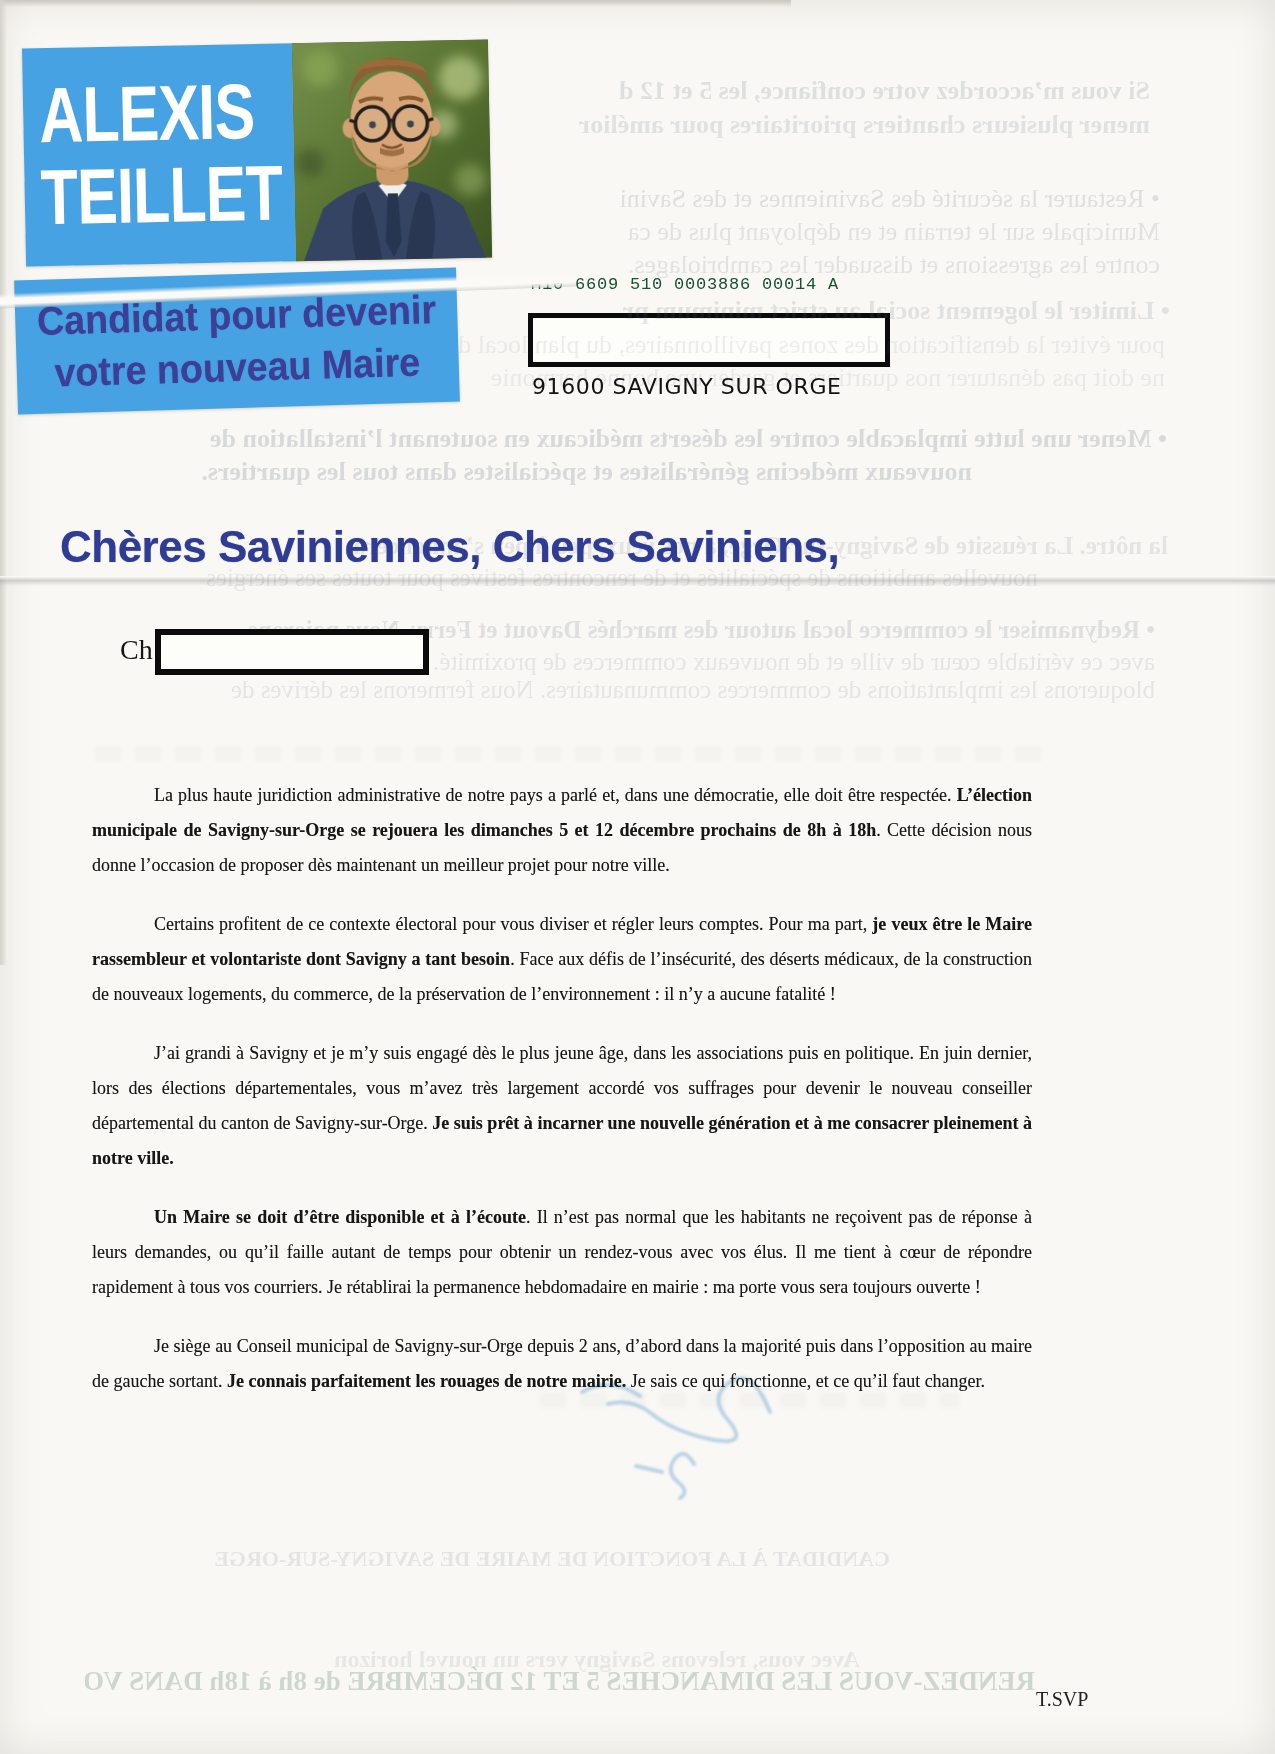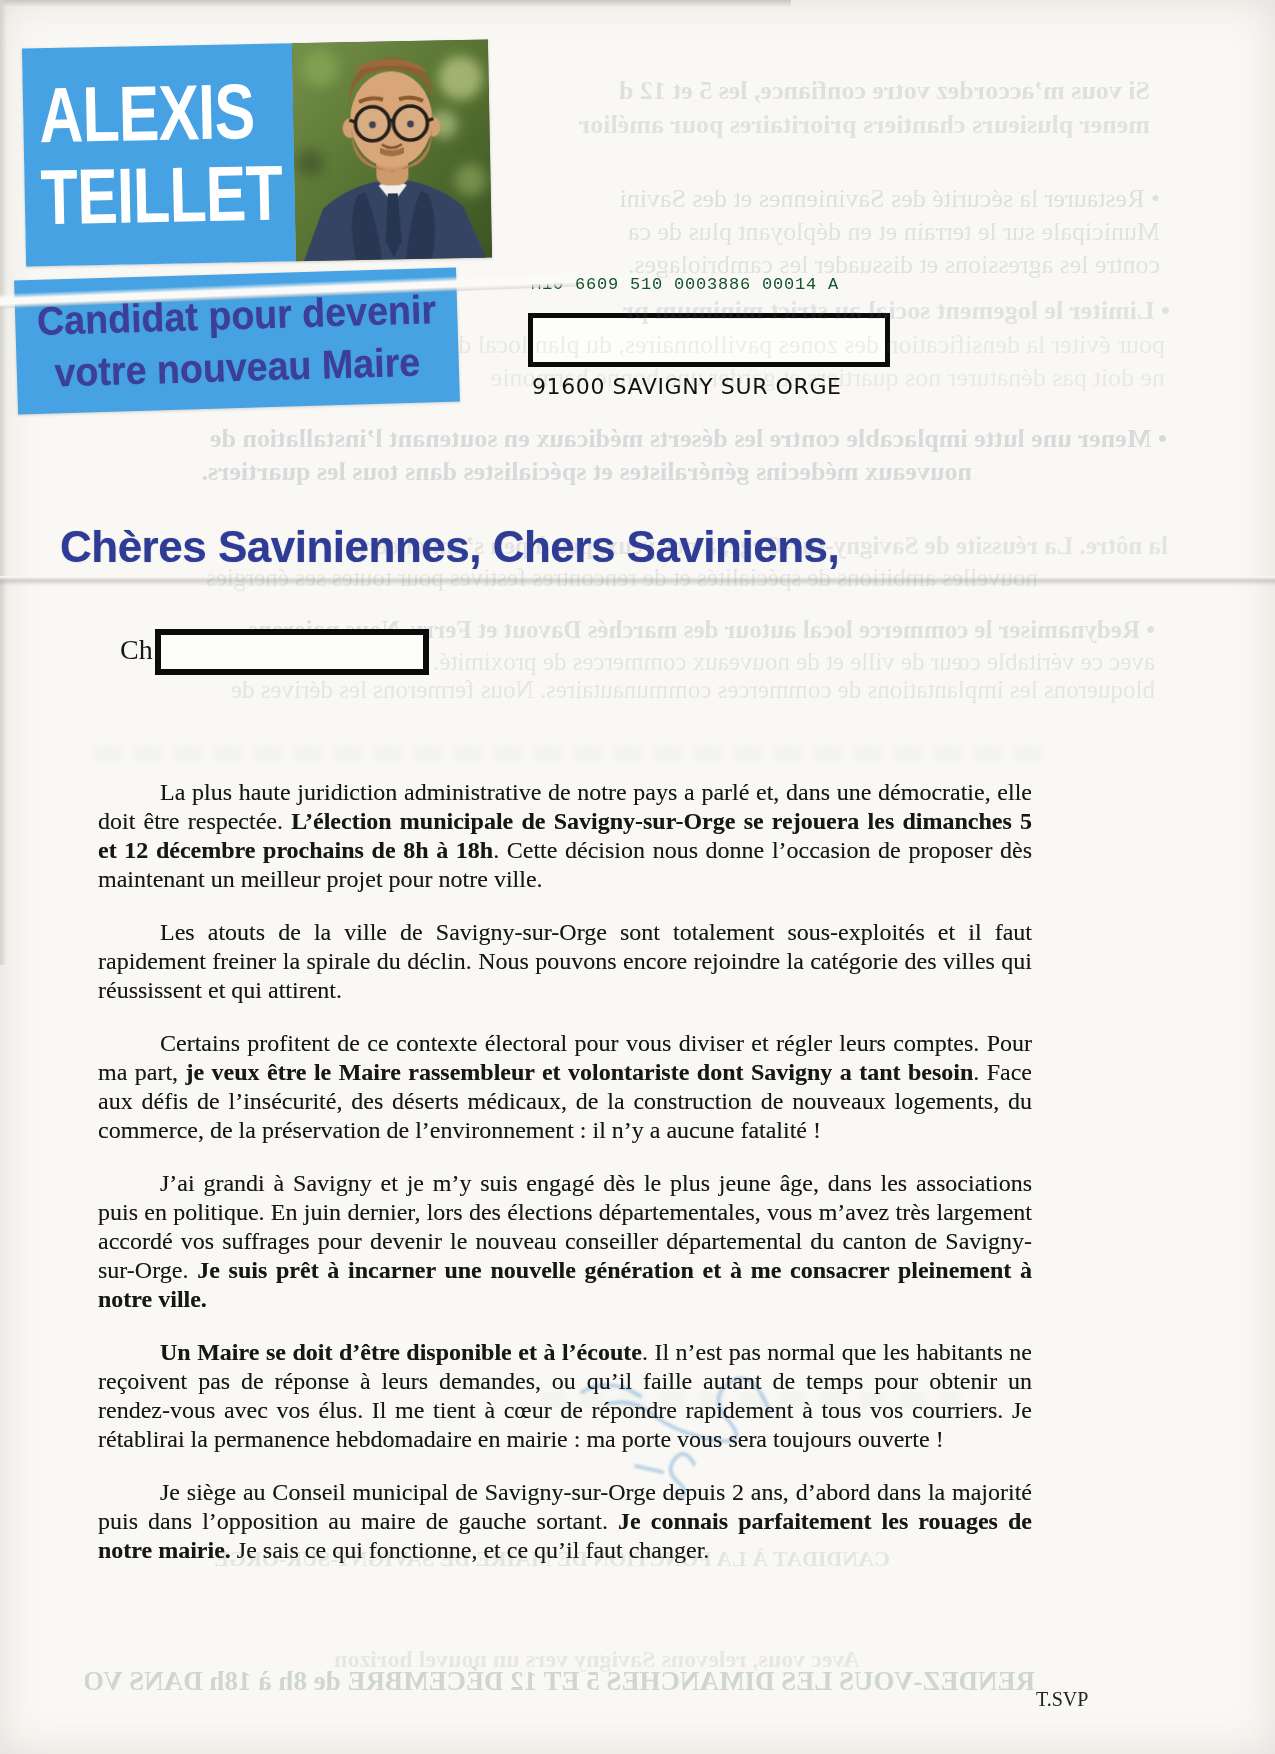--- a/index.html
+++ b/index.html
@@ -57,21 +57,21 @@
   
   .salutation-title{position:absolute;left:60px;top:522px;width:950px;
     font-family:"Liberation Sans", sans-serif;font-weight:800;
     font-size:44px;color:var(--title-ink);letter-spacing:-.5px;
     text-shadow:0 0 1px rgba(46,60,150,.55);z-index:4;}
   .salutation-partial{position:absolute;left:120px;top:634px;font-size:28px;z-index:4;}
   .redaction-2{position:absolute;left:155px;top:629px;width:262px;height:34px;
     border:6px solid #0b0b0b;background:#fdfdfa;z-index:4;}
 
   .letter-body{position:absolute;left:84px;top:778px;width:948px;z-index:4;}
-  .para{margin:0 0 24px 14px;font-size:24px;line-height:29px;
+  .para{margin:0 0 24px 8px;font-size:18px;line-height:35px;
     text-align:justify;text-indent:62px;
     text-shadow:0 0 .5px rgba(25,25,25,.4);}
   .para .bold{font-weight:bold;}
   .tsvp{position:absolute;left:1036px;top:1688px;font-size:20px;color:#222;z-index:4;}
 
   
   #bleed-layer{position:absolute;inset:0;z-index:1;}
   .bleed-line{position:absolute;transform:scaleX(-1);filter:blur(.7px);
     color:#5a6478;font-family:"Liberation Serif", serif;white-space:nowrap;
     overflow:hidden;text-overflow:clip;}
@@ -194,21 +194,20 @@
   <div class="franking">M10 6609 510 0003886 00014 A</div>
   <div class="redaction-1"></div>
   <div class="cityline">91600 SAVIGNY SUR ORGE</div>
 
   <div class="salutation-title">Chères Saviniennes, Chers Saviniens,</div>
   <div class="salutation-partial">Ch</div>
   <div class="redaction-2"></div>
 
   <div class="letter-body">
     <p class="para"><span>La plus haute juridiction administrative de notre pays a parlé et, dans une démocratie, elle doit être respectée. </span><span class="bold">L’élection municipale de Savigny-sur-Orge se rejouera les dimanches 5 et 12 décembre prochains de 8h à 18h</span><span>. Cette décision nous donne l’occasion de proposer dès maintenant un meilleur projet pour notre ville.</span></p>
-    <p class="para"><span>Les atouts de la ville de Savigny-sur-Orge sont totalement sous-exploités et il faut rapidement freiner la spirale du déclin. Nous pouvons encore rejoindre la catégorie des villes qui réussissent et qui attirent.</span></p>
     <p class="para"><span>Certains profitent de ce contexte électoral pour vous diviser et régler leurs comptes. Pour ma part, </span><span class="bold">je veux être le Maire rassembleur et volontariste dont Savigny a tant besoin</span><span>. Face aux défis de l’insécurité, des déserts médicaux, de la construction de nouveaux logements, du commerce, de la préservation de l’environnement : il n’y a aucune fatalité !</span></p>
     <p class="para"><span>J’ai grandi à Savigny et je m’y suis engagé dès le plus jeune âge, dans les associations puis en politique. En juin dernier, lors des élections départementales, vous m’avez très largement accordé vos suffrages pour devenir le nouveau conseiller départemental du canton de Savigny-sur-Orge. </span><span class="bold">Je suis prêt à incarner une nouvelle génération et à me consacrer pleinement à notre ville.</span></p>
     <p class="para"><span class="bold">Un Maire se doit d’être disponible et à l’écoute</span><span>. Il n’est pas normal que les habitants ne reçoivent pas de réponse à leurs demandes, ou qu’il faille autant de temps pour obtenir un rendez-vous avec vos élus. Il me tient à cœur de répondre rapidement à tous vos courriers. Je rétablirai la permanence hebdomadaire en mairie : ma porte vous sera toujours ouverte !</span></p>
     <p class="para"><span>Je siège au Conseil municipal de Savigny-sur-Orge depuis 2 ans, d’abord dans la majorité puis dans l’opposition au maire de gauche sortant. </span><span class="bold">Je connais parfaitement les rouages de notre mairie.</span><span> Je sais ce qui fonctionne, et ce qu’il faut changer.</span></p>
   </div>
 
   <div class="tsvp">T.SVP</div>
 </div>
 
 </body></html>

